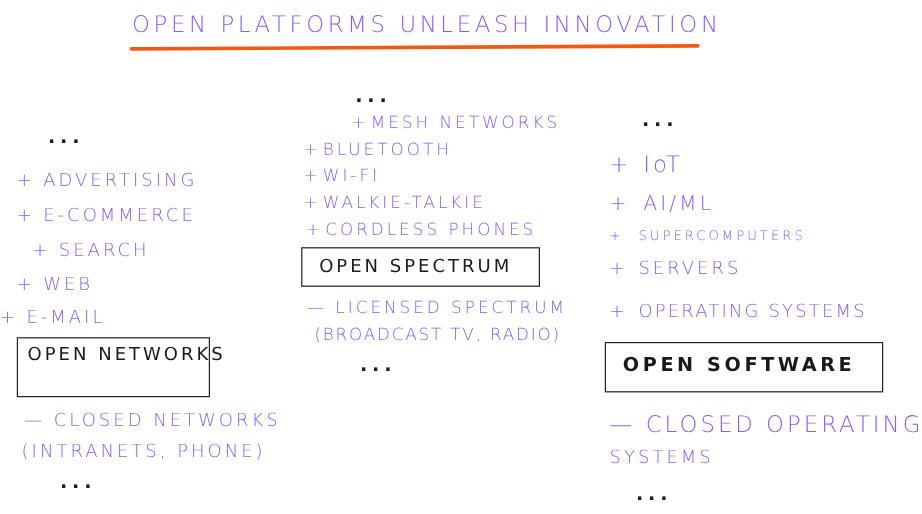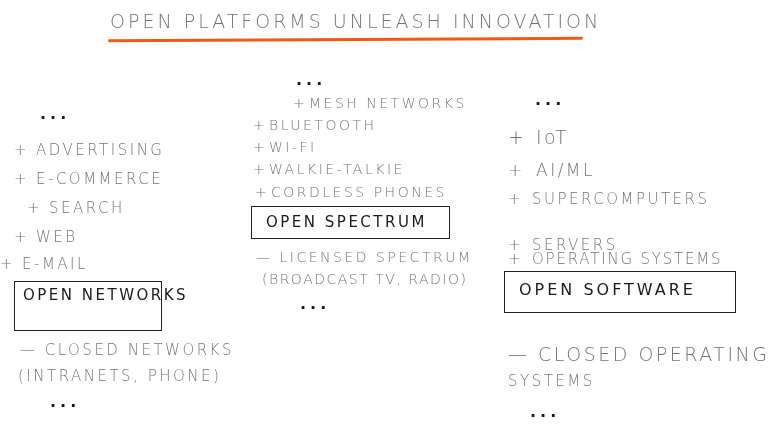--- a/index.html
+++ b/index.html
@@ -1,19 +1,19 @@
 <!DOCTYPE html>
 <html><head>
 <meta charset="utf-8">
 <style>
   html, body { margin:0; padding:0; background:#ffffff; }
   body { width:768px; height:428px; position:relative; overflow:hidden;
          font-family:"DejaVu Sans", sans-serif; color:#1a1a1a; }
   .hand { position:absolute; font-family:"DejaVu Sans", sans-serif; font-weight:300;
-          text-transform:uppercase; letter-spacing:2.5px; white-space:nowrap; color:#737373; }
+          text-transform:uppercase; letter-spacing:2.5px; white-space:nowrap; color:#8b5cf6; }
   .title { left:110px; top:10px; font-size:19px; letter-spacing:3px; }
   .underline { position:absolute; left:108px; top:38px; width:475px; height:3px;
                border-radius:2px; transform:rotate(-0.3deg); }
   .item { position:absolute; font-size:15px; letter-spacing:2.5px; }
   .plus { display:inline-block; width:22px; font-weight:300; }
   .dots { position:absolute; font-size:16px; letter-spacing:4px; font-weight:bold; }
   .box { position:absolute; border:1.5px solid #222; box-sizing:border-box;
          font-size:15px; letter-spacing:2.5px; text-transform:uppercase; line-height:20px; padding:3px 8px; white-space:nowrap; }
 </style>
 </head>
@@ -22,21 +22,21 @@
 <div class="hand title">OPEN PLATFORMS UNLEASH INNOVATION</div>
 <div class="underline" style="background:#F05A14;"></div>
 
 <div>
   <div class="dots" style="left:40px;top:104px;">...</div>
   <div class="hand item" style="left:14px;top:141px;"><span class="plus">+</span><span>ADVERTISING</span></div>
   <div class="hand item" style="left:14px;top:170px;"><span class="plus">+</span><span>E-COMMERCE</span></div>
   <div class="hand item" style="left:27px;top:199px;"><span class="plus">+</span><span>SEARCH</span></div>
   <div class="hand item" style="left:14px;top:228px;"><span class="plus">+</span><span>WEB</span></div>
   <div class="hand item" style="left:0;top:255px;"><span class="plus">+</span><span>E-MAIL</span></div>
-  <div class="box" style="left:14px;top:281px;width:148px;height:50px;">
+  <div class="box" style="left:14px;top:281px;width:161px;height:50px;">
     <div>OPEN NETWORKS</div>
   </div>
   <div class="hand item" style="left:20px;top:341px;">— CLOSED NETWORKS</div>
   <div class="hand item" style="left:18px;top:367px;">(INTRANETS, PHONE)</div>
   <div class="dots" style="left:50px;top:392px;">...</div>
 </div>
 
 <div>
   <div class="dots" style="left:296px;top:70px;">...</div>
   <div class="hand item" style="left:253px;top:95px;font-size:14px;margin-left:40px;"><span class="plus" style="width:16px;">+</span><span>MESH NETWORKS</span></div>
@@ -49,22 +49,22 @@
   </div>
   <div class="hand item" style="left:256px;top:249px;font-size:14px;">— LICENSED SPECTRUM</div>
   <div class="hand item" style="left:262px;top:271px;font-size:14px;letter-spacing:1.5px;">(BROADCAST TV, RADIO)</div>
   <div class="dots" style="left:300px;top:294px;">...</div>
 </div>
 
 <div>
   <div class="dots" style="left:535px;top:90px;">...</div>
   <div class="hand item" style="left:508px;top:126px;font-size:19px;text-transform:none;"><span class="plus" style="width:28px;">+</span><span>IoT</span></div>
   <div class="hand item" style="left:508px;top:160px;font-size:17px;"><span class="plus" style="width:28px;">+</span><span>AI/ML</span></div>
-  <div class="hand item" style="left:508px;top:190px;font-size:15px;"><span class="plus" style="width:24px;">+</span><span>SUPERCOMPUTERS</span></div>
-  <div class="hand item" style="left:508px;top:236px;font-size:15px;"><span class="plus" style="width:24px;">+</span><span>SERVERS</span></div>
+  <div class="hand item" style="left:508px;top:190px;font-size:11px;"><span class="plus" style="width:24px;">+</span><span>SUPERCOMPUTERS</span></div>
+  <div class="hand item" style="left:508px;top:214px;font-size:15px;"><span class="plus" style="width:24px;">+</span><span>SERVERS</span></div>
   <div class="hand item" style="left:508px;top:250px;font-size:15px;letter-spacing:1.8px;"><span class="plus" style="width:24px;">+</span><span>OPERATING SYSTEMS</span></div>
-  <div class="box" style="left:504px;top:271px;width:232px;height:42px;padding:8px 14px;font-size:16px;letter-spacing:3px;">
+  <div class="box" style="left:504px;top:285px;width:232px;height:42px;padding:8px 14px;font-size:16px;letter-spacing:3px;font-weight:bold;">
     <div>OPEN SOFTWARE</div>
   </div>
   <div class="hand item" style="left:508px;top:343px;font-size:19px;">— CLOSED OPERATING</div>
   <div class="hand item" style="left:508px;top:372px;font-size:15px;">SYSTEMS</div>
   <div class="dots" style="left:530px;top:402px;">...</div>
 </div>
 
 </body></html>

